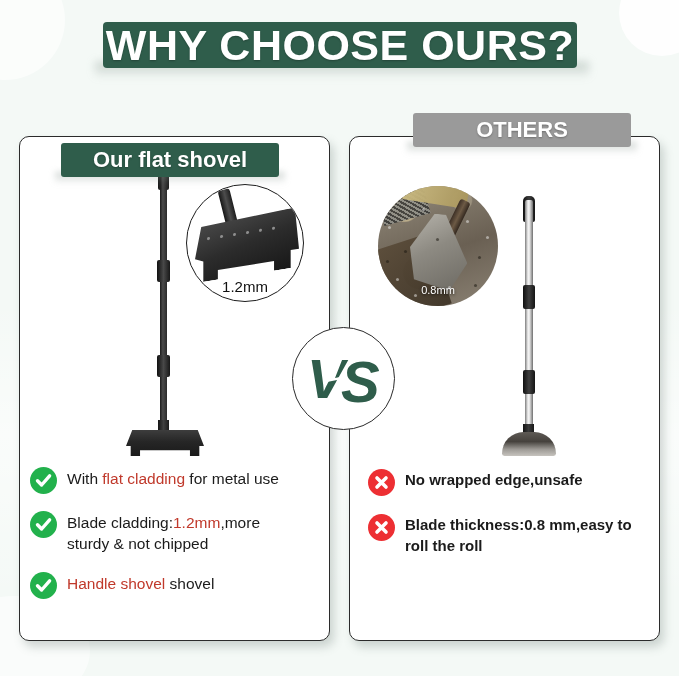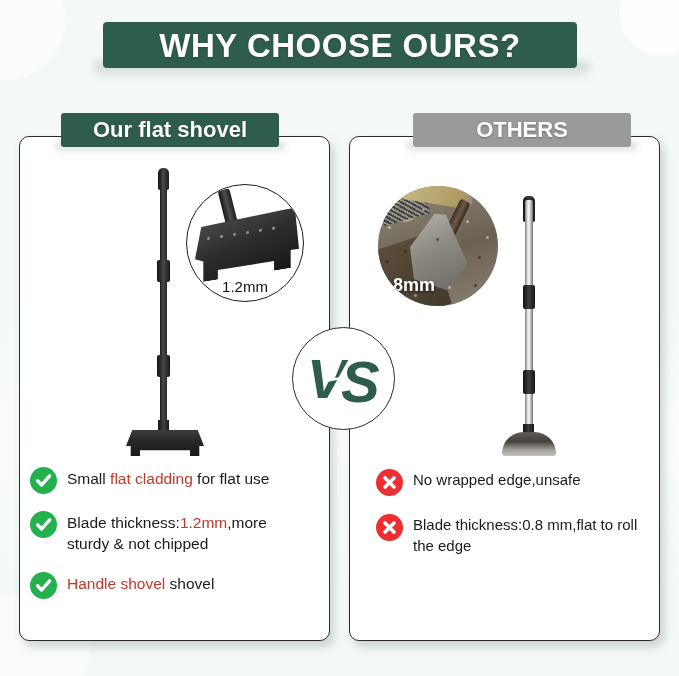--- a/index.html
+++ b/index.html
@@ -47,21 +47,21 @@
     background: #2f5d4b;
     border-radius: 4px;
     display: flex;
     align-items: center;
     justify-content: center;
     box-sizing: border-box;
     z-index: 2;
   }
   .title-banner span {
     color: #ffffff;
-    font-size: 33px;
+    font-size: 43px;
     font-weight: bold;
     letter-spacing: .5px;
     line-height: 1;
     text-shadow: 0 1px 2px rgba(0,0,0,.25);
   }
   .title-shadow {
     position: absolute;
     left: -8px;
     top: 40px;
     width: 494px;
@@ -88,21 +88,21 @@
   .card-right { left: 349px; }
 
   
   .label-wrap {
     position: absolute;
     top: 113px;
     width: 218px;
     height: 34px;
     z-index: 5;
   }
-  .label-wrap.left  { left: 61px; }
+  .label-wrap.left  { left: 61px; margin-top: 30px; }
   .label-wrap.right { left: 413px; }
   .label-banner {
     position: relative;
     width: 100%;
     height: 100%;
     border-radius: 3px;
     display: flex;
     align-items: center;
     justify-content: center;
     z-index: 2;
@@ -248,23 +248,24 @@
   .r-handle {
     position:absolute; left:70px; top:12px;
     width: 11px; height: 56px;
     background: linear-gradient(90deg,#3d3026,#6d5a45,#33281f);
     transform: rotate(26deg);
     border-radius: 3px;
   }
   .inset-cap-right {
     position: absolute;
     left: 0; right: 0; bottom: 10px;
-    font-size: 18px;
+    text-align: center;
+    font-size: 11px;
     color: #ffffff;
-    font-weight: 700;
+    font-weight: 400;
     text-shadow: 0 1px 3px rgba(0,0,0,.75);
   }
 
   
   .shovel-r-handle {
     position: absolute;
     left: 525px; top: 200px;
     width: 8px; height: 235px;
     background: linear-gradient(90deg,#7d7d7d 0%,#e9e9e9 35%,#f7f7f7 50%,#b4b4b4 75%,#6e6e6e 100%);
     border-radius: 2px;
@@ -308,21 +309,21 @@
     overflow: hidden;
   }
   .vs svg { display:block; }
 
   
   .feature-list {
     position: absolute;
     width: 276px;
   }
   .list-left  { left: 30px;  top: 466px; }
-  .list-right { left: 376px; top: 468px; }
+  .list-right { left: 368px; top: 468px; font-weight: bold; }
 
   .feature {
     display: flex;
     align-items: flex-start;
     margin-bottom: 16px;
   }
   .badge {
     flex: 0 0 auto;
     width: 27px; height: 27px;
     border-radius: 50%;
@@ -435,29 +436,29 @@
   </svg>
 </div>
 
 <div class="feature-list list-left">
     <div class="feature">
       <div class="badge ok" style="background: rgb(34, 177, 76);">
         <svg width="27" height="27" viewBox="0 0 27 27">
           <path d="M7.5 13.8 L11.6 18 L19.6 8.8" stroke="#fff" stroke-width="3.4" fill="none" stroke-linecap="round" stroke-linejoin="round"></path>
         </svg>
       </div>
-      <div class="ftext"><span>Small </span><span class="hl">flat cladding</span><span> for flat use</span></div>
+      <div class="ftext"><span>With </span><span class="hl">flat cladding</span><span> for metal use</span></div>
     </div>
     <div class="feature">
       <div class="badge ok" style="background: rgb(34, 177, 76);">
         <svg width="27" height="27" viewBox="0 0 27 27">
           <path d="M7.5 13.8 L11.6 18 L19.6 8.8" stroke="#fff" stroke-width="3.4" fill="none" stroke-linecap="round" stroke-linejoin="round"></path>
         </svg>
       </div>
-      <div class="ftext"><span>Blade thickness:</span><span class="hl">1.2mm</span><span>,more sturdy &amp; not chipped</span></div>
+      <div class="ftext"><span>Blade cladding:</span><span class="hl">1.2mm</span><span>,more sturdy &amp; not chipped</span></div>
     </div>
     <div class="feature">
       <div class="badge ok" style="background: rgb(34, 177, 76);">
         <svg width="27" height="27" viewBox="0 0 27 27">
           <path d="M7.5 13.8 L11.6 18 L19.6 8.8" stroke="#fff" stroke-width="3.4" fill="none" stroke-linecap="round" stroke-linejoin="round"></path>
         </svg>
       </div>
       <div class="ftext"><span class="hl">Handle shovel</span><span> shovel</span></div>
     </div>
   </div>
@@ -469,15 +470,15 @@
         </svg>
       </div>
       <div class="ftext"><span>No wrapped edge,unsafe</span></div>
     </div>
     <div class="feature">
       <div class="badge bad" style="background: rgb(237, 47, 51);">
         <svg width="27" height="27" viewBox="0 0 27 27">
           <path d="M9 9 L18 18 M18 9 L9 18" stroke="#fff" stroke-width="3.6" fill="none" stroke-linecap="round"></path>
         </svg>
       </div>
-      <div class="ftext"><span>Blade thickness:0.8 mm,flat to roll the edge</span></div>
+      <div class="ftext"><span>Blade thickness:0.8 mm,easy to roll the roll</span></div>
     </div>
   </div>
 
 </body></html>

